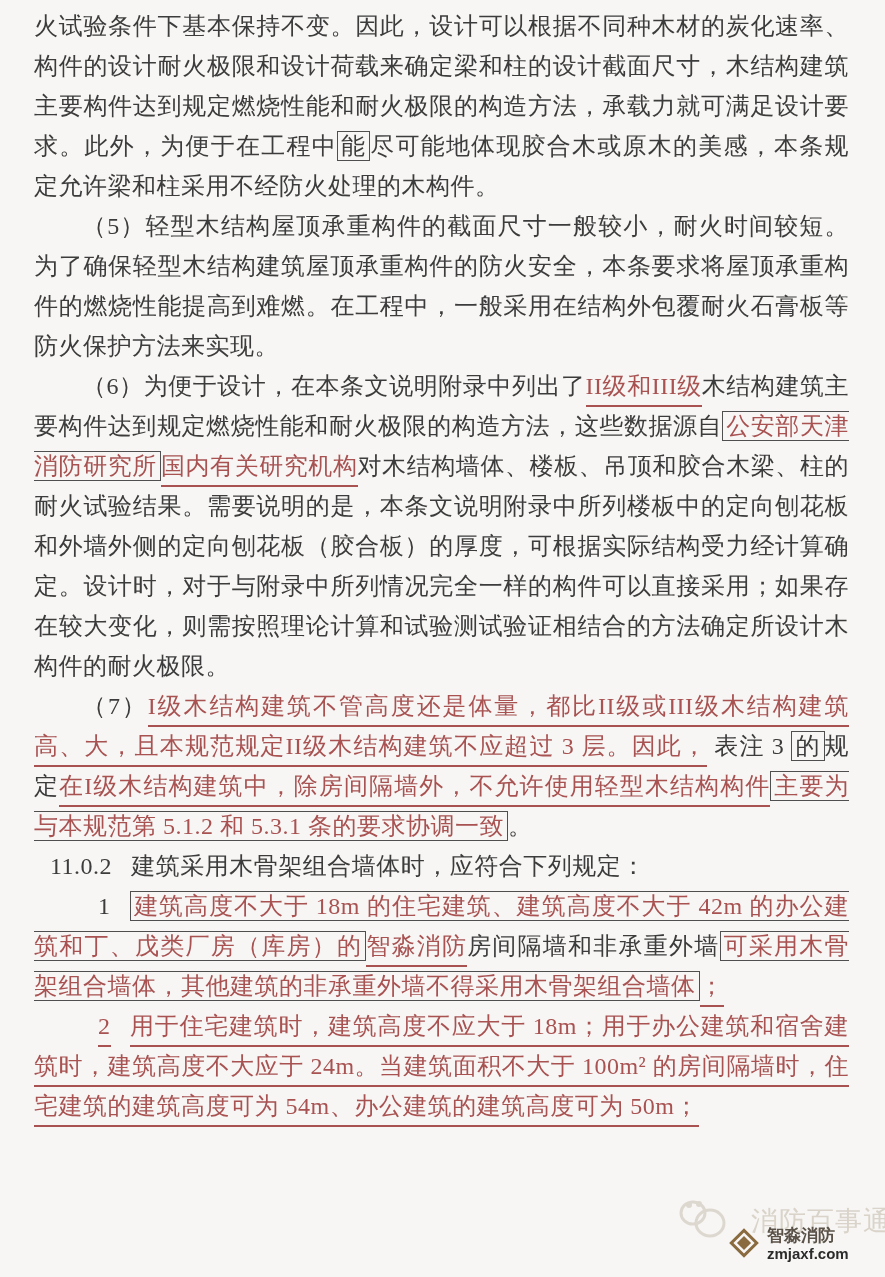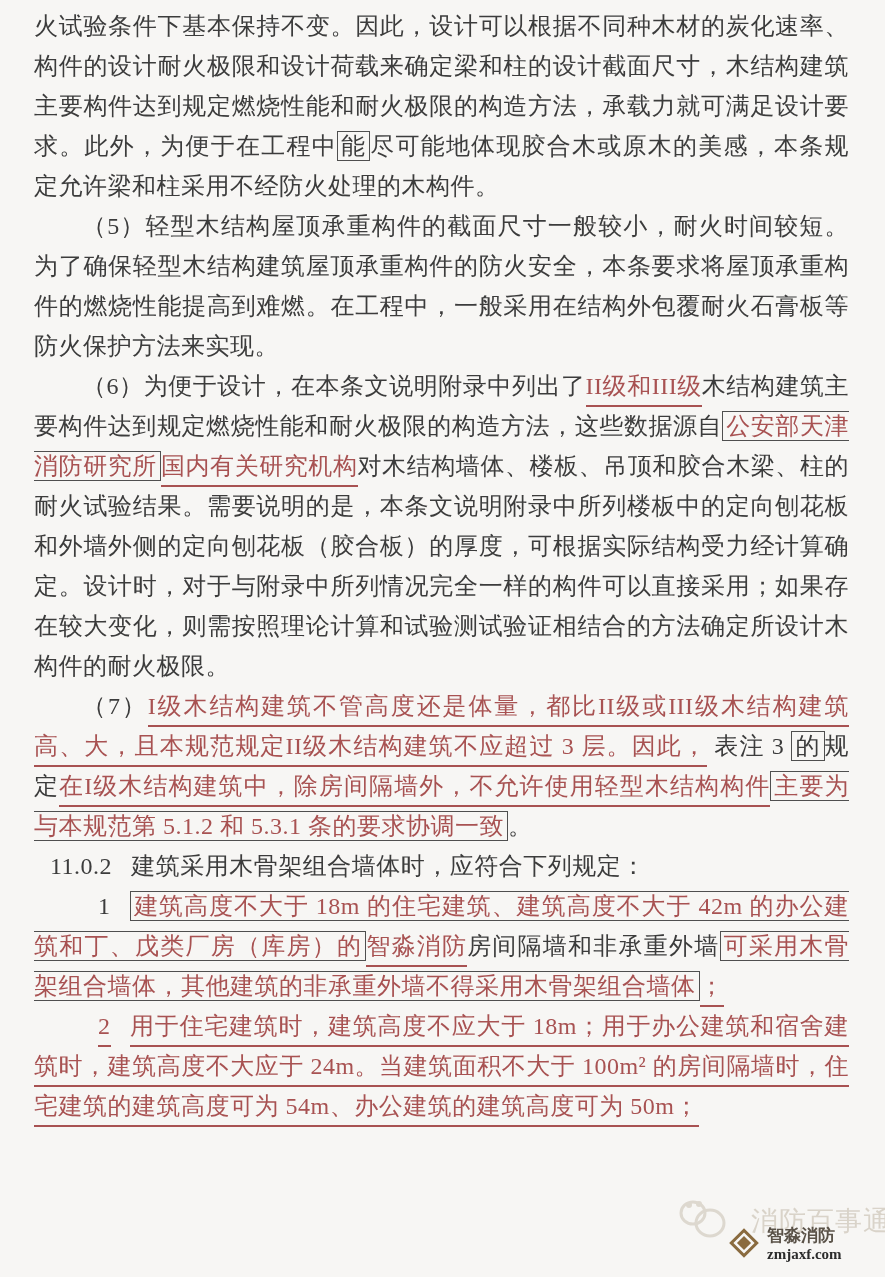--- a/index.html
+++ b/index.html
@@ -65,21 +65,21 @@
     display:flex;align-items:center;gap:4px;
   }
   .wm-sub-texts{display:flex;flex-direction:column;line-height:1.1;}
   .wm-subbrand{
     font-size:17px;font-weight:bold;color:#5a5248;
     font-family:"Liberation Sans","DejaVu Sans",sans-serif;
     white-space:nowrap;
   }
   .wm-site{
     font-size:15px;font-weight:bold;color:#2b2b2b;
-    font-family:Liberation Serif, serif;
+    font-family:Liberation Sans, sans-serif;
     white-space:nowrap;
   }
 </style>
 </head>
 <body>
 
 <div class="page">
   <div id="doc">
       <p class="para"><span class="seg black">火试验条件下基本保持不变。因此，设计可以根据不同种木材的炭化速率、构件的设计耐火极限和设计荷载来确定梁和柱的设计截面尺寸，木结构建筑主要构件达到规定燃烧性能和耐火极限的构造方法，承载力就可满足设计要求。此外，为便于在工程中</span><span class="seg black-box">能</span><span class="seg black">尽可能地体现胶合木或原木的美感，本条规定允许梁和柱采用不经防火处理的木构件。</span></p>
       <p class="para indent"><span class="seg black">（5）轻型木结构屋顶承重构件的截面尺寸一般较小，耐火时间较短。为了确保轻型木结构建筑屋顶承重构件的防火安全，本条要求将屋顶承重构件的燃烧性能提高到难燃。在工程中，一般采用在结构外包覆耐火石膏板等防火保护方法来实现。</span></p>

